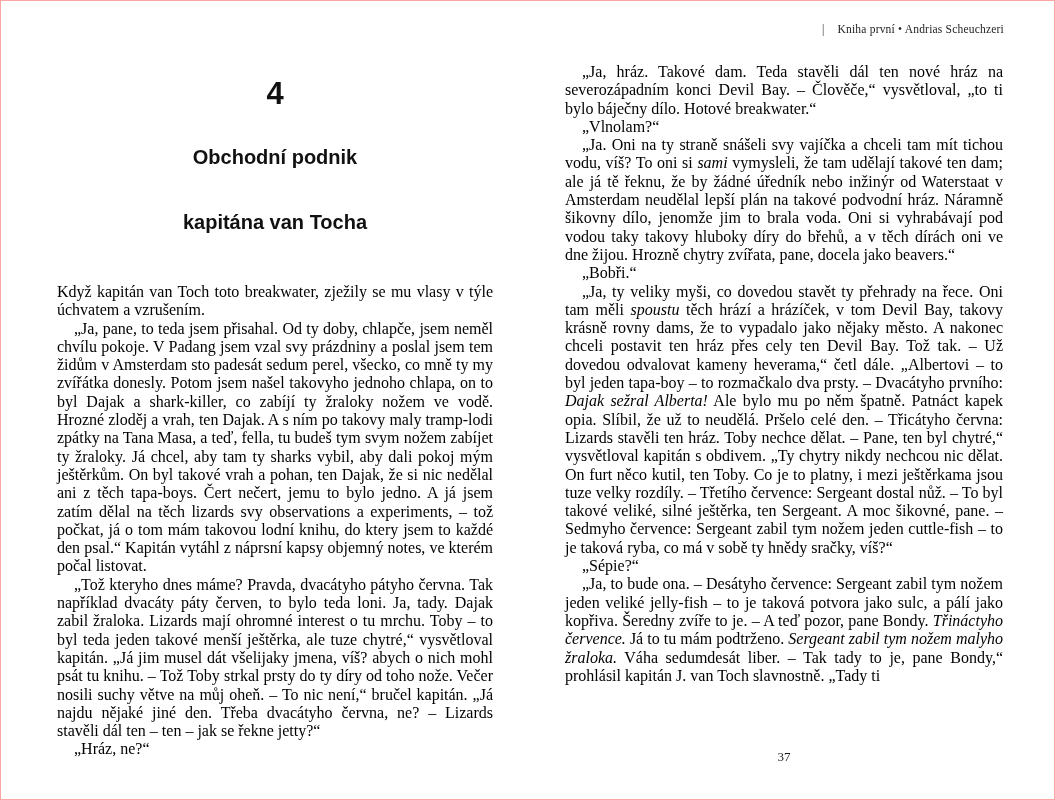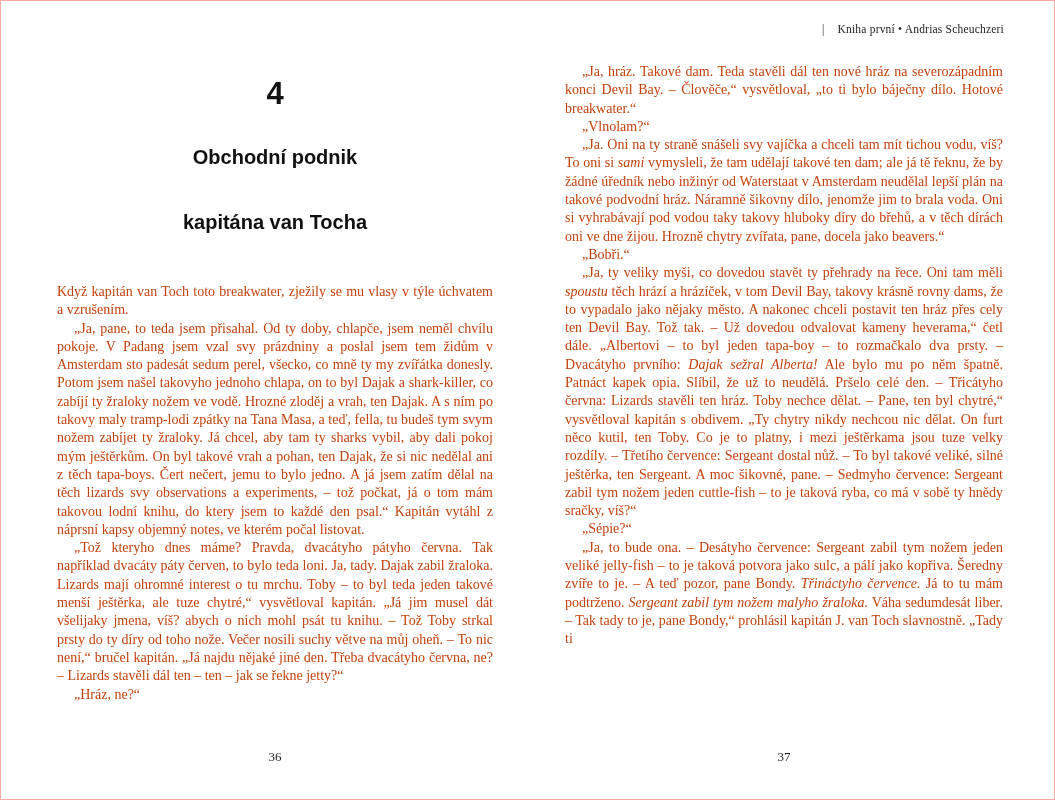--- a/index.html
+++ b/index.html
@@ -56,24 +56,24 @@
     font-size: 31px;
     line-height: 34px;
     margin-bottom: 8px;
   }
   .chapter-title {
     font-size: 20px;
     line-height: 37px;
     margin-top: 28px;
   }
   .body-text {
-    font-size: 14px;
+    font-size: 16px;
     line-height: 18.3px;
     text-align: justify;
-    color: #c2410c;
+    color: #000000;
     hyphens: auto;
     -webkit-hyphens: auto;
   }
   .body-text p {
     margin: 0;
     padding: 0;
   }
   .body-text p.ind {
     text-indent: 17px;
   }
@@ -124,16 +124,15 @@
         <p class="ind">„Ja, hráz. Takové dam. Teda stavěli dál ten nové hráz na severozápadním konci Devil Bay. – Člověče,“ vysvětloval, „to ti bylo báječny dílo. Hotové breakwater.“</p>
         <p class="ind">„Vlnolam?“</p>
         <p class="ind">„Ja. Oni na ty straně snášeli svy vajíčka a chceli tam mít tichou vodu, víš? To oni si <i>sami</i> vymysleli, že tam udělají takové ten dam; ale já tě řeknu, že by žádné úředník nebo inžinýr od Waterstaat v Amsterdam neudělal lepší plán na takové podvodní hráz. Náramně šikovny dílo, jenomže jim to brala voda. Oni si vyhrabávají pod vodou taky takovy hluboky díry do břehů, a v těch dírách oni ve dne žijou. Hrozně chytry zvířata, pane, docela jako beavers.“</p>
         <p class="ind">„Bobři.“</p>
         <p class="ind">„Ja, ty veliky myši, co dovedou stavět ty přehrady na řece. Oni tam měli <i>spoustu</i> těch hrází a hrázíček, v tom Devil Bay, takovy krásně rovny dams, že to vypadalo jako nějaky město. A nakonec chceli postavit ten hráz přes cely ten Devil Bay. Tož tak. – Už dovedou odvalovat kameny heverama,“ četl dále. „Albertovi – to byl jeden tapa-boy – to rozmačkalo dva prsty. – Dvacátyho prvního: <i>Dajak sežral Alberta!</i> Ale bylo mu po něm špatně. Patnáct kapek opia. Slíbil, že už to neudělá. Pršelo celé den. – Třicátyho června: Lizards stavěli ten hráz. Toby nechce dělat. – Pane, ten byl chytré,“ vysvětloval kapitán s obdivem. „Ty chytry nikdy nechcou nic dělat. On furt něco kutil, ten Toby. Co je to platny, i mezi ještěrkama jsou tuze velky rozdíly. – Třetího července: Sergeant dostal nůž. – To byl takové veliké, silné ještěrka, ten Sergeant. A moc šikovné, pane. – Sedmyho července: Sergeant zabil tym nožem jeden cuttle-fish – to je taková ryba, co má v sobě ty hnědy sračky, víš?“</p>
         <p class="ind">„Sépie?“</p>
         <p class="ind">„Ja, to bude ona. – Desátyho července: Sergeant zabil tym nožem jeden veliké jelly-fish – to je taková potvora jako sulc, a pálí jako kopřiva. Šeredny zvíře to je. – A teď pozor, pane Bondy. <i>Třináctyho července.</i> Já to tu mám podtrženo. <i>Sergeant zabil tym nožem malyho žraloka.</i> Váha sedumdesát liber. – Tak tady to je, pane Bondy,“ prohlásil kapitán J. van Toch slavnostně. „Tady ti</p>
       </div>
   </div>
 
-  <div class="page-number page-number-left">36</div>
   <div class="page-number page-number-right">37</div>
 
 </div>
 
 </body></html>

